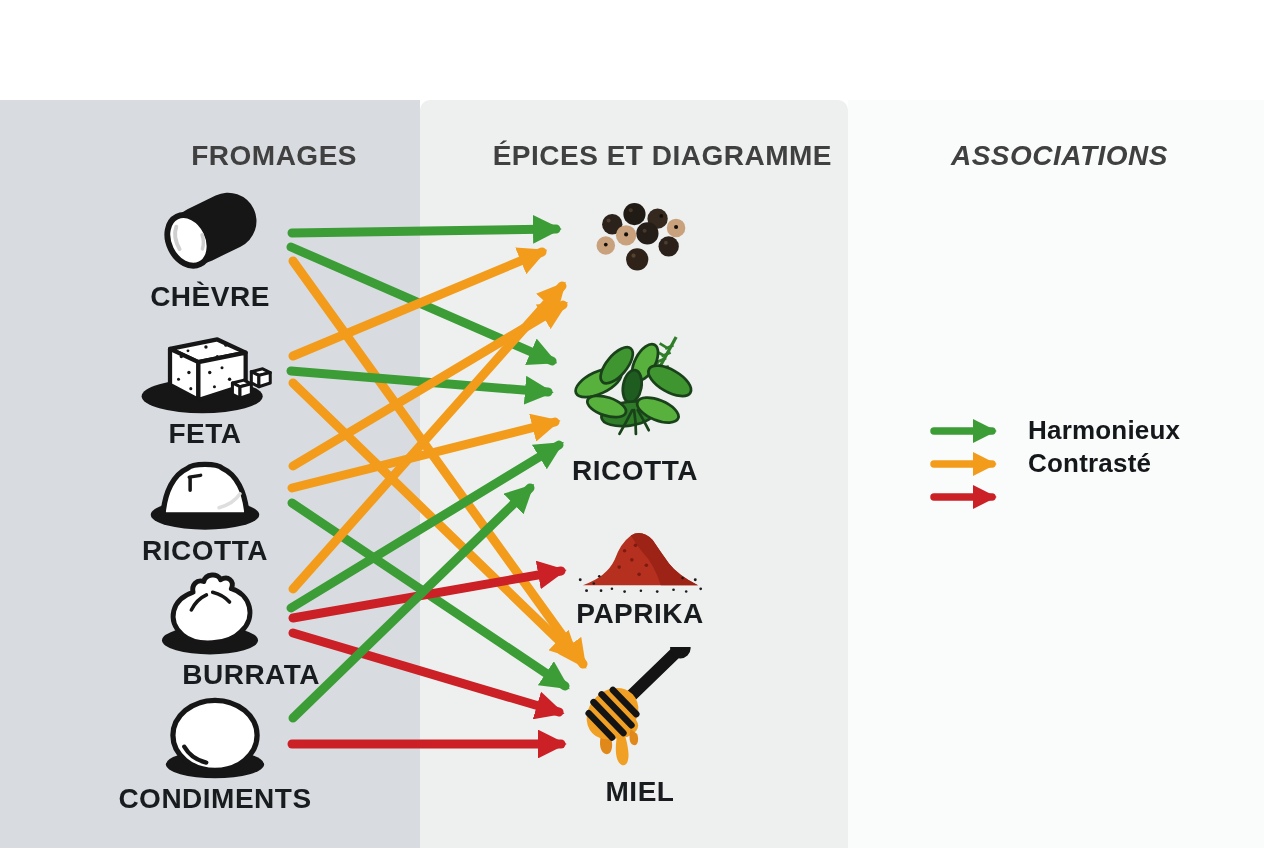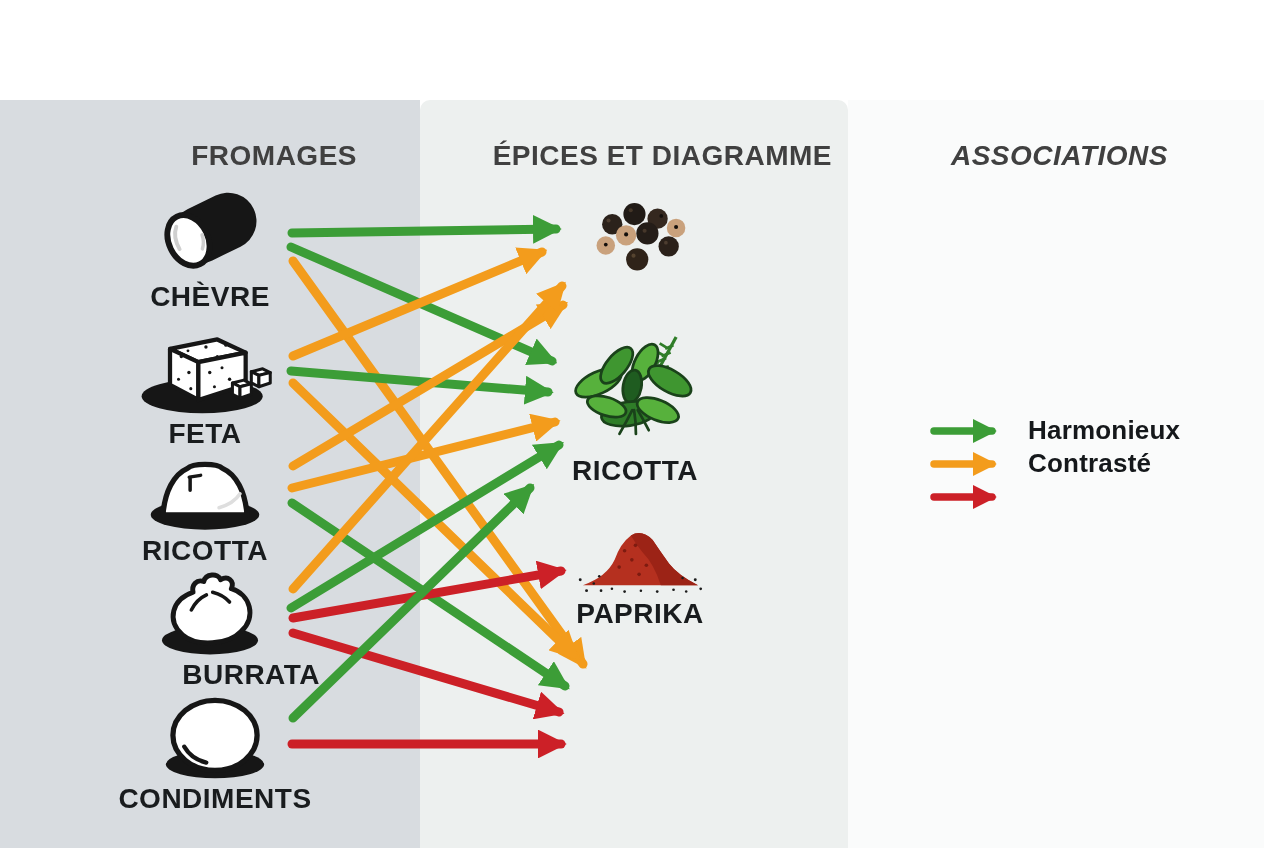--- a/index.html
+++ b/index.html
@@ -218,20 +218,40 @@
         <circle cx="126" cy="79" r="1.4"></circle>
           <circle cx="136" cy="66" r="1.6"></circle>
           <circle cx="142" cy="76" r="1.5"></circle>
         <circle cx="30" cy="62" r="1.4"></circle>
           <circle cx="122" cy="64" r="1.4"></circle>
       </g>
     </svg>
     <div class="node-label">PAPRIKA</div>
   </div>
 
+  <div class="node" style="left:555px;top:647px;width:170px;">
+    <svg class="icon" width="150" height="128" viewBox="0 0 160 137">
+      <ellipse cx="54" cy="84" rx="24" ry="14" fill="#f0a125"></ellipse>
+      <path d="M40,88 C36,100 36,110 42,114 C48,117 51,110 50,102 C49,96 48,92 48,88 Z" fill="#e0881a"></path>
+      <path d="M56,92 C53,106 53,122 60,126 C67,129 69,119 67,108 C66,100 64,96 63,92 Z" fill="#f0a125"></path>
+      <path d="M70,88 C68,96 68,103 73,105 C78,106 79,99 77,93 Z" fill="#e0881a"></path>
+      <g transform="rotate(-44 52 70)">
+        <line x1="78" y1="70" x2="148" y2="70" stroke="#141414" stroke-width="13" stroke-linecap="round"></line>
+        <circle cx="151" cy="70" r="11" fill="#141414"></circle>
+        <ellipse cx="50" cy="70" rx="30" ry="25" fill="#f0a125"></ellipse>
+        <g stroke="#141414" stroke-width="7" stroke-linecap="round">
+          <line x1="32" y1="52" x2="32" y2="88"></line>
+          <line x1="44" y1="47" x2="44" y2="93"></line>
+          <line x1="56" y1="47" x2="56" y2="93"></line>
+          <line x1="68" y1="52" x2="68" y2="88"></line>
+        </g>
+      </g>
+    </svg>
+    <div class="node-label">MIEL</div>
+  </div>
 
   <div class="legend">
     <div class="legend-row">
       <svg width="84" height="24" viewBox="0 0 84 24">
         <line x1="4" y1="12" x2="62" y2="12" stroke-width="7.5" stroke-linecap="round" marker-end="url(#ah-harmonieux)" stroke="#3C9D37"></line>
       </svg>
       <span class="legend-label">Harmonieux</span>
     </div>
     <div class="legend-row">
       <svg width="84" height="24" viewBox="0 0 84 24">

